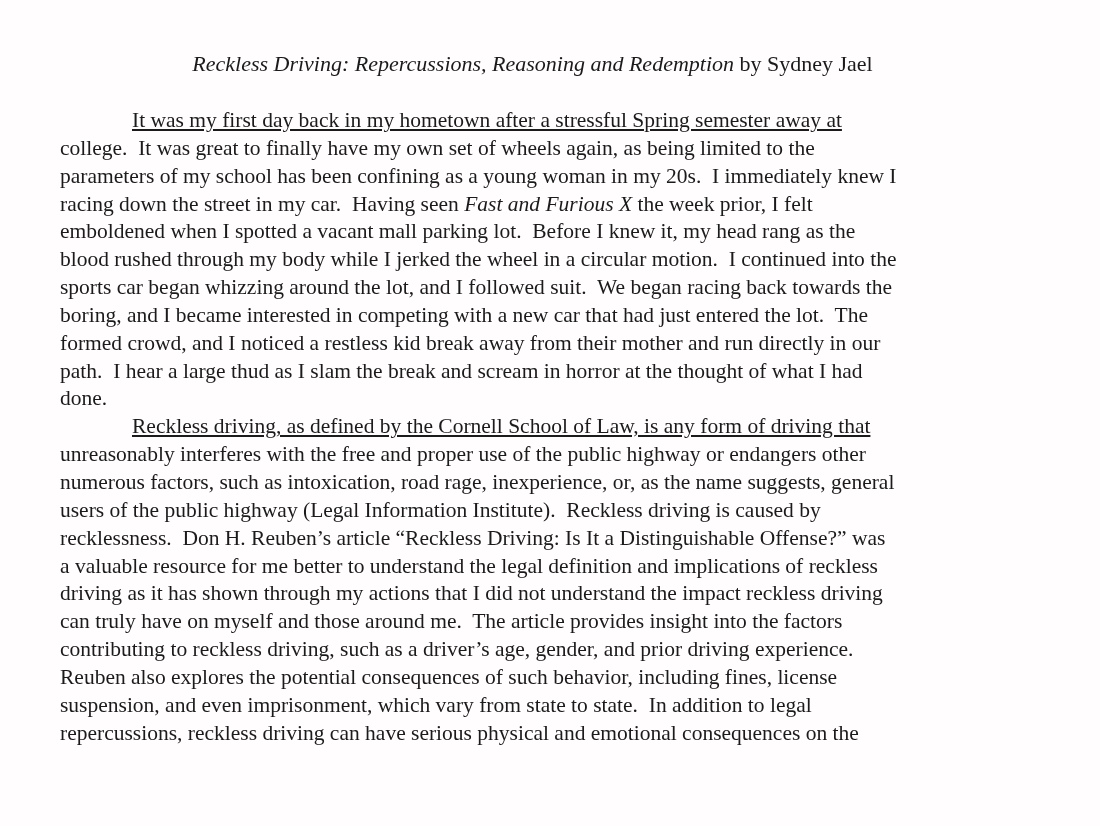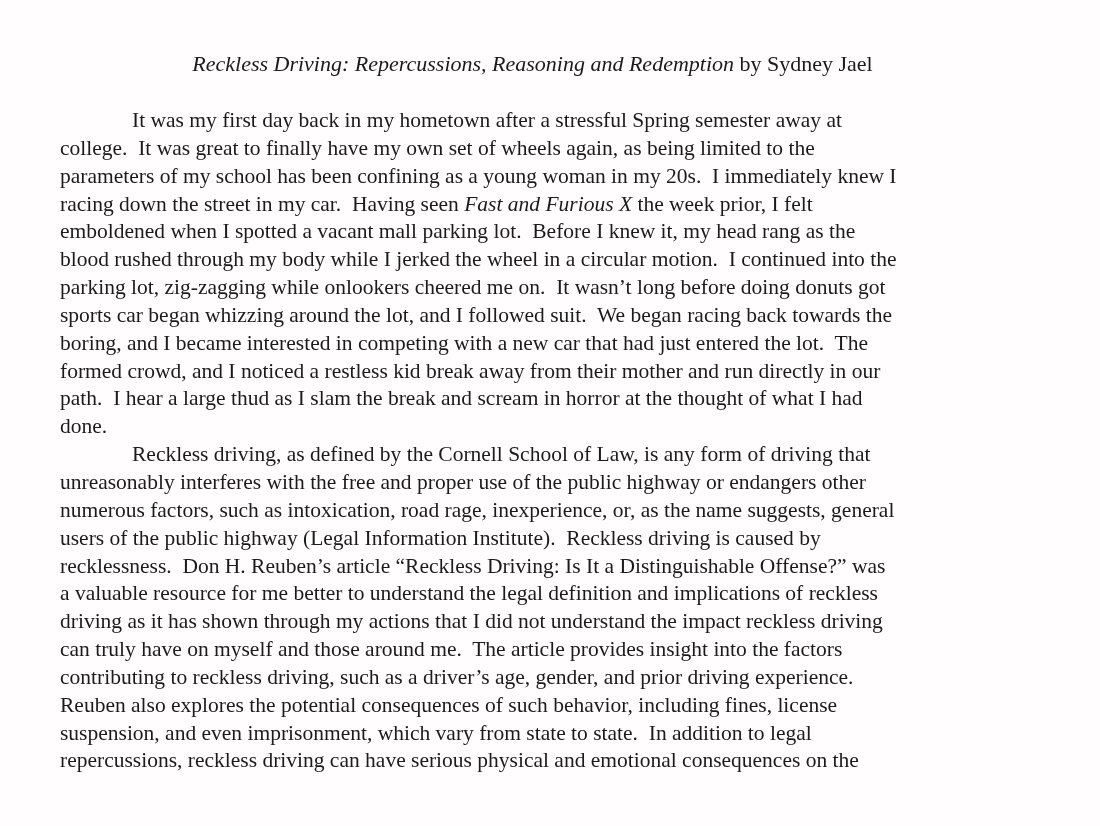--- a/index.html
+++ b/index.html
@@ -27,37 +27,36 @@
     top: 107px;
     left: 60px;
     width: 1035px;
     font-size: 21.5px;
     line-height: 27.85px;
   }
   .line {
     white-space: pre;
     height: 27.85px;
   }
-  .line.indent { padding-left: 72px; }
+  .line.indent { padding-left: 72px; text-decoration: underline; }
   .italic { font-style: italic; text-align: right; }
 </style>
 </head>
 <body>
 
 <div class="page" style="background: rgb(255, 253, 254); color: rgb(27, 27, 27);">
   <div class="doc-title"><span class="italic">Reckless Driving: Repercussions, Reasoning and Redemption</span><span> by Sydney Jael</span></div>
   <div class="doc-body">
       <div class="paragraph">
         <div class="line indent"><span>It was my first day back in my hometown after a stressful Spring semester away at</span></div>
         <div class="line"><span>college.  It was great to finally have my own set of wheels again, as being limited to the</span></div>
         <div class="line"><span>parameters of my school has been confining as a young woman in my 20s.  I immediately knew I</span></div>
         <div class="line"><span>racing down the street in my car.  Having seen </span><span class="italic">Fast and Furious X</span><span> the week prior, I felt</span></div>
         <div class="line"><span>emboldened when I spotted a vacant mall parking lot.  Before I knew it, my head rang as the</span></div>
         <div class="line"><span>blood rushed through my body while I jerked the wheel in a circular motion.  I continued into the</span></div>
-        <div class="line"><span>parking lot, zig-zagging while onlookers cheered me on.  It wasn’t long before doing donuts got</span></div>
         <div class="line"><span>sports car began whizzing around the lot, and I followed suit.  We began racing back towards the</span></div>
         <div class="line"><span>boring, and I became interested in competing with a new car that had just entered the lot.  The</span></div>
         <div class="line"><span>formed crowd, and I noticed a restless kid break away from their mother and run directly in our</span></div>
         <div class="line"><span>path.  I hear a large thud as I slam the break and scream in horror at the thought of what I had</span></div>
         <div class="line"><span>done.</span></div>
       </div>
       <div class="paragraph">
         <div class="line indent"><span>Reckless driving, as defined by the Cornell School of Law, is any form of driving that</span></div>
         <div class="line"><span>unreasonably interferes with the free and proper use of the public highway or endangers other</span></div>
         <div class="line"><span>numerous factors, such as intoxication, road rage, inexperience, or, as the name suggests, general</span></div>

